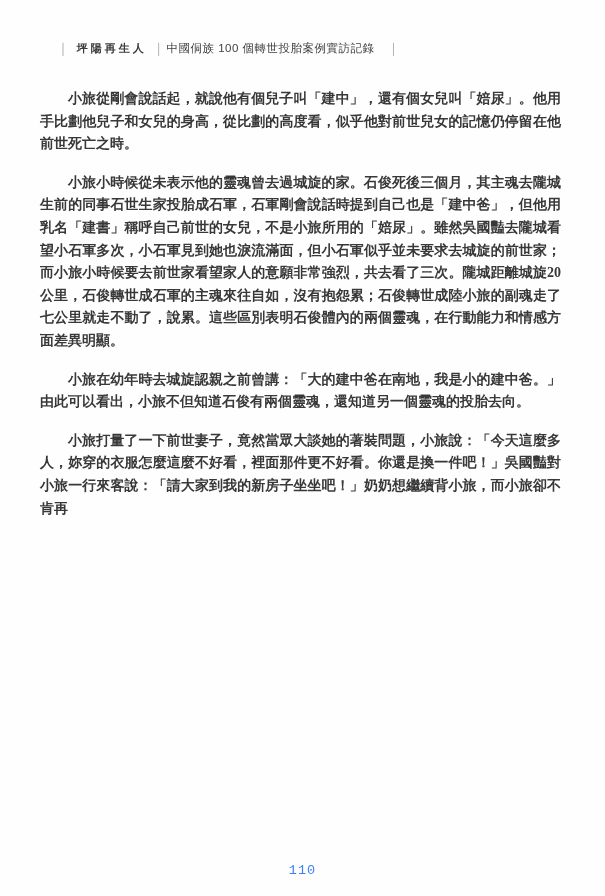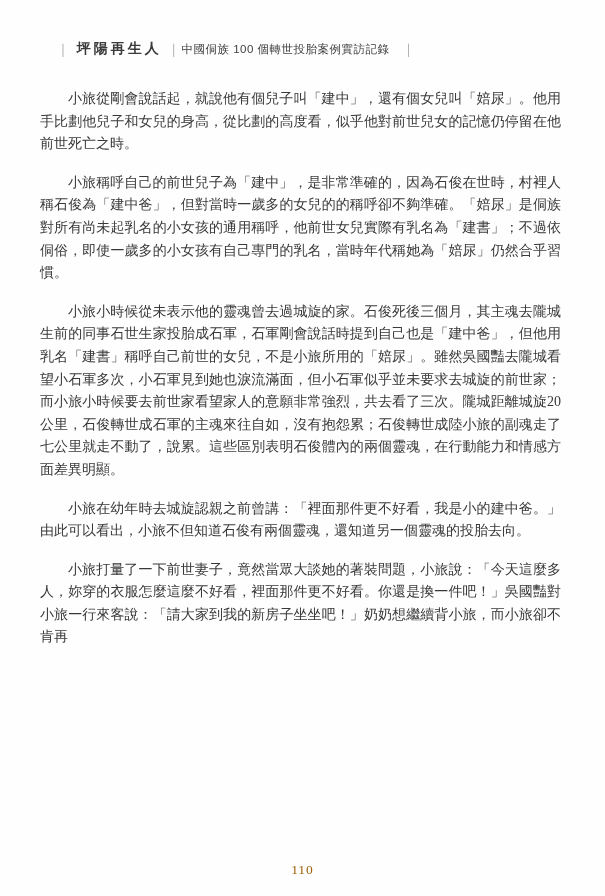--- a/index.html
+++ b/index.html
@@ -25,21 +25,21 @@
     display: flex;
     align-items: baseline;
     white-space: nowrap;
   }
   .running-head .sep {
     color: #9a9a9a;
     font-size: 12px;
     transform: scaleY(1.15);
   }
   .running-head .book-title {
-    font-size: 14px;
+    font-size: 11px;
     font-weight: bold;
     letter-spacing: 3px;
     margin: 0 6px 0 8px;
     color: #3a3a3a;
   }
   .running-head .book-subtitle {
     font-family: "Liberation Sans", sans-serif;
     font-size: 11.5px;
     letter-spacing: 0.5px;
     margin: 0 13px 0 2px;
@@ -54,54 +54,54 @@
     text-align: justify;
     text-justify: inter-ideograph;
     font-size: 14px;
     line-height: 22.6px;
     letter-spacing: 0px;
   }
   .body-text p {
     margin: 0 5px 16px 0;
     text-indent: 2em;
     word-break: break-all;
+    font-weight: bold;
   }
   
   .page-footer {
     position: absolute;
     bottom: 18px;
     left: 0;
     width: 100%;
     text-align: center;
   }
   .page-footer .folio {
-    font-family: Liberation Serif, serif;
+    font-family: Liberation Mono, monospace;
     font-size: 13.5px;
-    color: #a16207;
+    color: #3b82f6;
     letter-spacing: 1px;
   }
 </style>
 </head>
 <body>
 
 <div class="page">
 
   <header class="running-head">
     <span class="sep">｜</span>
     <span class="book-title">坪陽再生人</span>
     <span class="sep">｜</span>
     <span class="book-subtitle">中國侗族 100 個轉世投胎案例實訪記錄</span>
     <span class="sep">｜</span>
   </header>
 
   <main class="body-text">
     <p>小旅從剛會說話起，就說他有個兒子叫「建中」，還有個女兒叫「婄尿」。他用手比劃他兒子和女兒的身高，從比劃的高度看，似乎他對前世兒女的記憶仍停留在他前世死亡之時。</p>
-    <p>小旅稱呼自己的前世兒子為「建中」，是非常準確的，因為石俊在世時，村裡人稱石俊為「建中爸」，但對當時一歲多的女兒的的稱呼卻不夠準確。「婄尿」是侗族對所有尚未起乳名的小女孩的通用稱呼，他前世女兒實際有乳名為「建書」；不過依侗俗，即使一歲多的小女孩有自己專門的乳名，當時年代稱她為「婄尿」仍然合乎習慣。</p>
     <p>小旅小時候從未表示他的靈魂曾去過城旋的家。石俊死後三個月，其主魂去隴城生前的同事石世生家投胎成石軍，石軍剛會說話時提到自己也是「建中爸」，但他用乳名「建書」稱呼自己前世的女兒，不是小旅所用的「婄尿」。雖然吳國豔去隴城看望小石軍多次，小石軍見到她也淚流滿面，但小石軍似乎並未要求去城旋的前世家；而小旅小時候要去前世家看望家人的意願非常強烈，共去看了三次。隴城距離城旋20公里，石俊轉世成石軍的主魂來往自如，沒有抱怨累；石俊轉世成陸小旅的副魂走了七公里就走不動了，說累。這些區別表明石俊體內的兩個靈魂，在行動能力和情感方面差異明顯。</p>
-    <p>小旅在幼年時去城旋認親之前曾講：「裡面那件更不好看，我是小的建中爸。」由此可以看出，小旅不但知道石俊有兩個靈魂，還知道另一個靈魂的投胎去向。</p>
+    <p>小旅在幼年時去城旋認親之前曾講：「大的建中爸在南地，我是小的建中爸。」由此可以看出，小旅不但知道石俊有兩個靈魂，還知道另一個靈魂的投胎去向。</p>
     <p>小旅打量了一下前世妻子，竟然當眾大談她的著裝問題，小旅說：「今天這麼多人，妳穿的衣服怎麼這麼不好看，裡面那件更不好看。你還是換一件吧！」吳國豔對小旅一行來客說：「請大家到我的新房子坐坐吧！」奶奶想繼續背小旅，而小旅卻不肯再</p>
   </main>
 
   <footer class="page-footer">
     <span class="folio">110</span>
   </footer>
 
 </div>
 
 </body></html>

